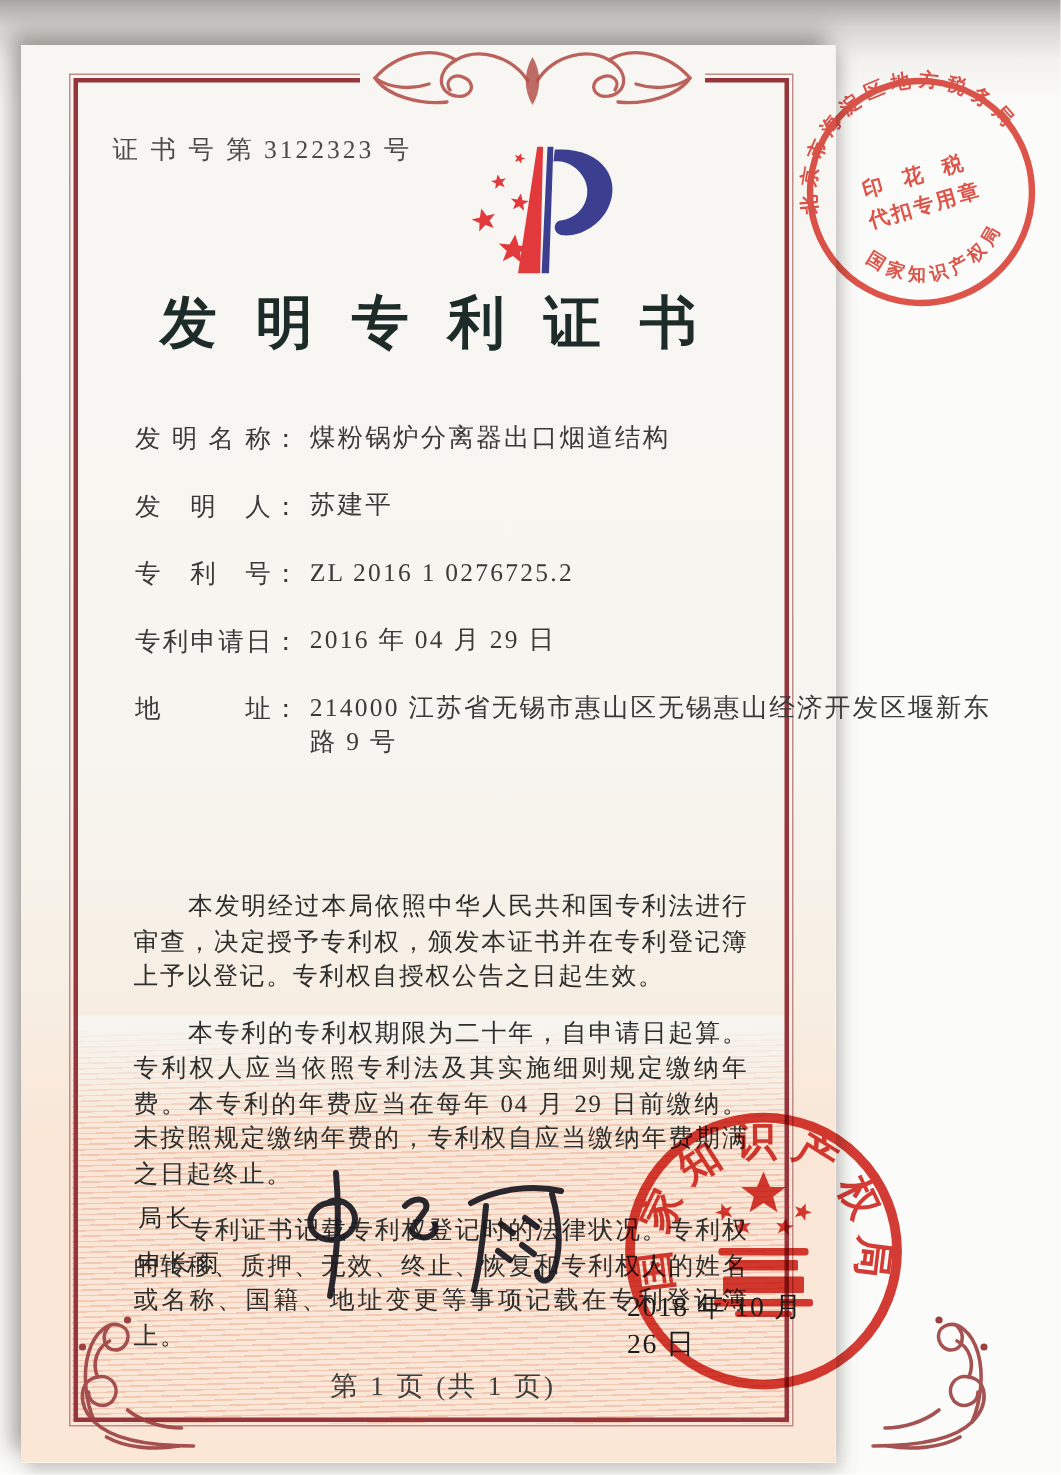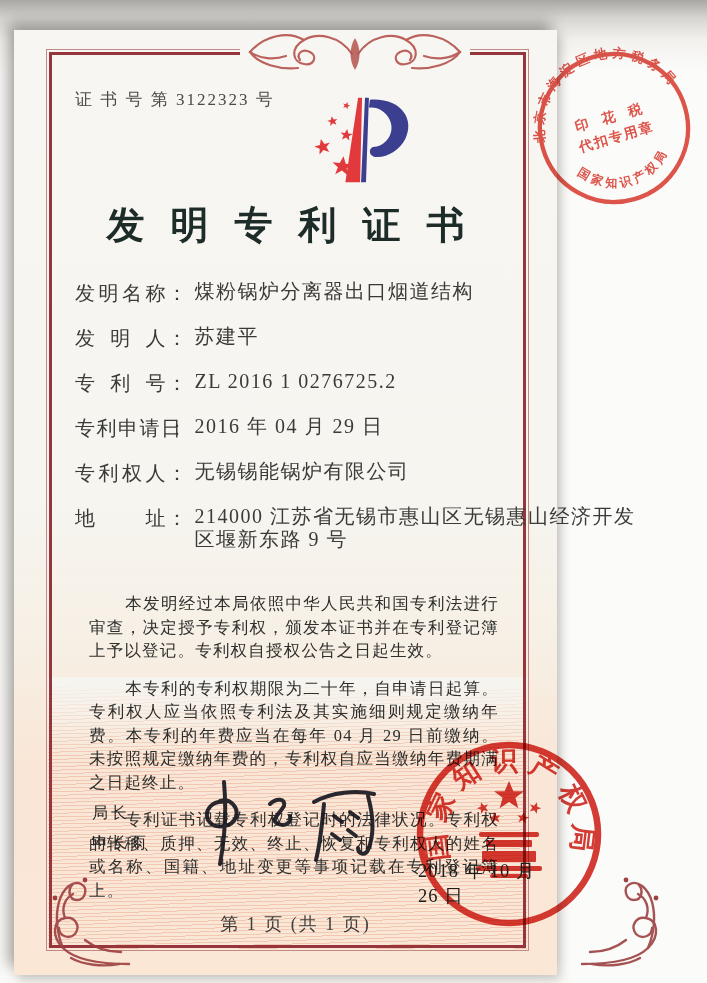--- a/index.html
+++ b/index.html
@@ -23,24 +23,24 @@
     position:absolute;left:34px;right:30px;bottom:218px;height:80px;z-index:1;
     background:linear-gradient(180deg,#f6f5f0 0%, rgba(246,245,240,0) 100%);
   }
   
   .frame{position:absolute;left:32px;right:28px;top:19px;bottom:24px;border:1px solid #c08a86;z-index:4;pointer-events:none;}
   .frame-inner{position:absolute;left:2px;right:2px;top:2px;bottom:2px;border:3px solid #96353b;}
   
   .cert-no{position:absolute;left:61px;top:58px;z-index:6;font-size:17px;letter-spacing:2px;color:#4a4a48;}
   .logo{position:absolute;left:276px;top:56px;width:150px;height:108px;z-index:6;}
   .title{
-    position:absolute;left:0;right:0;top:170px;z-index:6;text-align:center;
+    position:absolute;left:0;right:0;top:160px;z-index:6;text-align:center;
     font-size:38px;font-weight:700;color:#1d2b29;letter-spacing:26px;text-indent:26px;
   }
-  .fields{position:absolute;left:61px;top:250px;width:585px;z-index:6;font-size:20px;color:#3a3a38;letter-spacing:1.5px;}
+  .fields{position:absolute;left:76px;top:250px;width:585px;z-index:6;font-size:17px;color:#3a3a38;letter-spacing:1.5px;}
   .frow{margin-bottom:19px;line-height:26px;white-space:nowrap;}
   .flabel{display:inline-block;width:92px;text-align:justify;text-align-last:justify;vertical-align:top;}
   .fcolon{display:inline-block;margin-right:6px;vertical-align:top;}
   .fvalue{display:inline-block;vertical-align:top;white-space:normal;line-height:23px;}
   .fvalue.addr{max-width:455px;}
   .flabel2{display:inline-block;margin-left:56px;vertical-align:top;}
   .body-text{position:absolute;left:61px;right:44px;top:548px;z-index:6;
     font-size:16.5px;line-height:23.5px;letter-spacing:1.2px;color:#2e2e2c;text-align:justify;}
   .body-text p{margin:14px;text-indent:2.2em;}
   .officer{position:absolute;left:78px;top:768px;z-index:6;color:#262624;font-size:16px;letter-spacing:3px;line-height:30px;}
@@ -143,23 +143,20 @@
     <div class="frow">
       <span class="flabel">发明人</span><span class="fcolon">：</span><span class="fvalue">苏建平</span>
     </div>
     <div class="frow">
       <span class="flabel">专利号</span><span class="fcolon">：</span><span class="fvalue">ZL 2016 1 0276725.2</span>
     </div>
     <div class="frow">
       <span class="flabel">专利申请日</span><span class="fcolon">：</span><span class="fvalue">2016 年 04 月 29 日</span>
     </div>
     <div class="frow">
-      <span class="flabel">专利权人</span><span class="fcolon">：</span><span class="fvalue">无锡锡能锅炉有限公司</span>
-    </div>
-    <div class="frow">
       <span class="flabel">地址</span><span class="fcolon">：</span><span class="fvalue addr">214000 江苏省无锡市惠山区无锡惠山经济开发区堰新东路 9 号</span>
     </div>
   </div>
 
   <div class="body-text">
     <p>本发明经过本局依照中华人民共和国专利法进行审查，决定授予专利权，颁发本证书并在专利登记簿上予以登记。专利权自授权公告之日起生效。</p>
     <p>本专利的专利权期限为二十年，自申请日起算。专利权人应当依照专利法及其实施细则规定缴纳年费。本专利的年费应当在每年 04 月 29 日前缴纳。未按照规定缴纳年费的，专利权自应当缴纳年费期满之日起终止。</p>
     <p>专利证书记载专利权登记时的法律状况。专利权的转移、质押、无效、终止、恢复和专利权人的姓名或名称、国籍、地址变更等事项记载在专利登记簿上。</p>
   </div>
 

